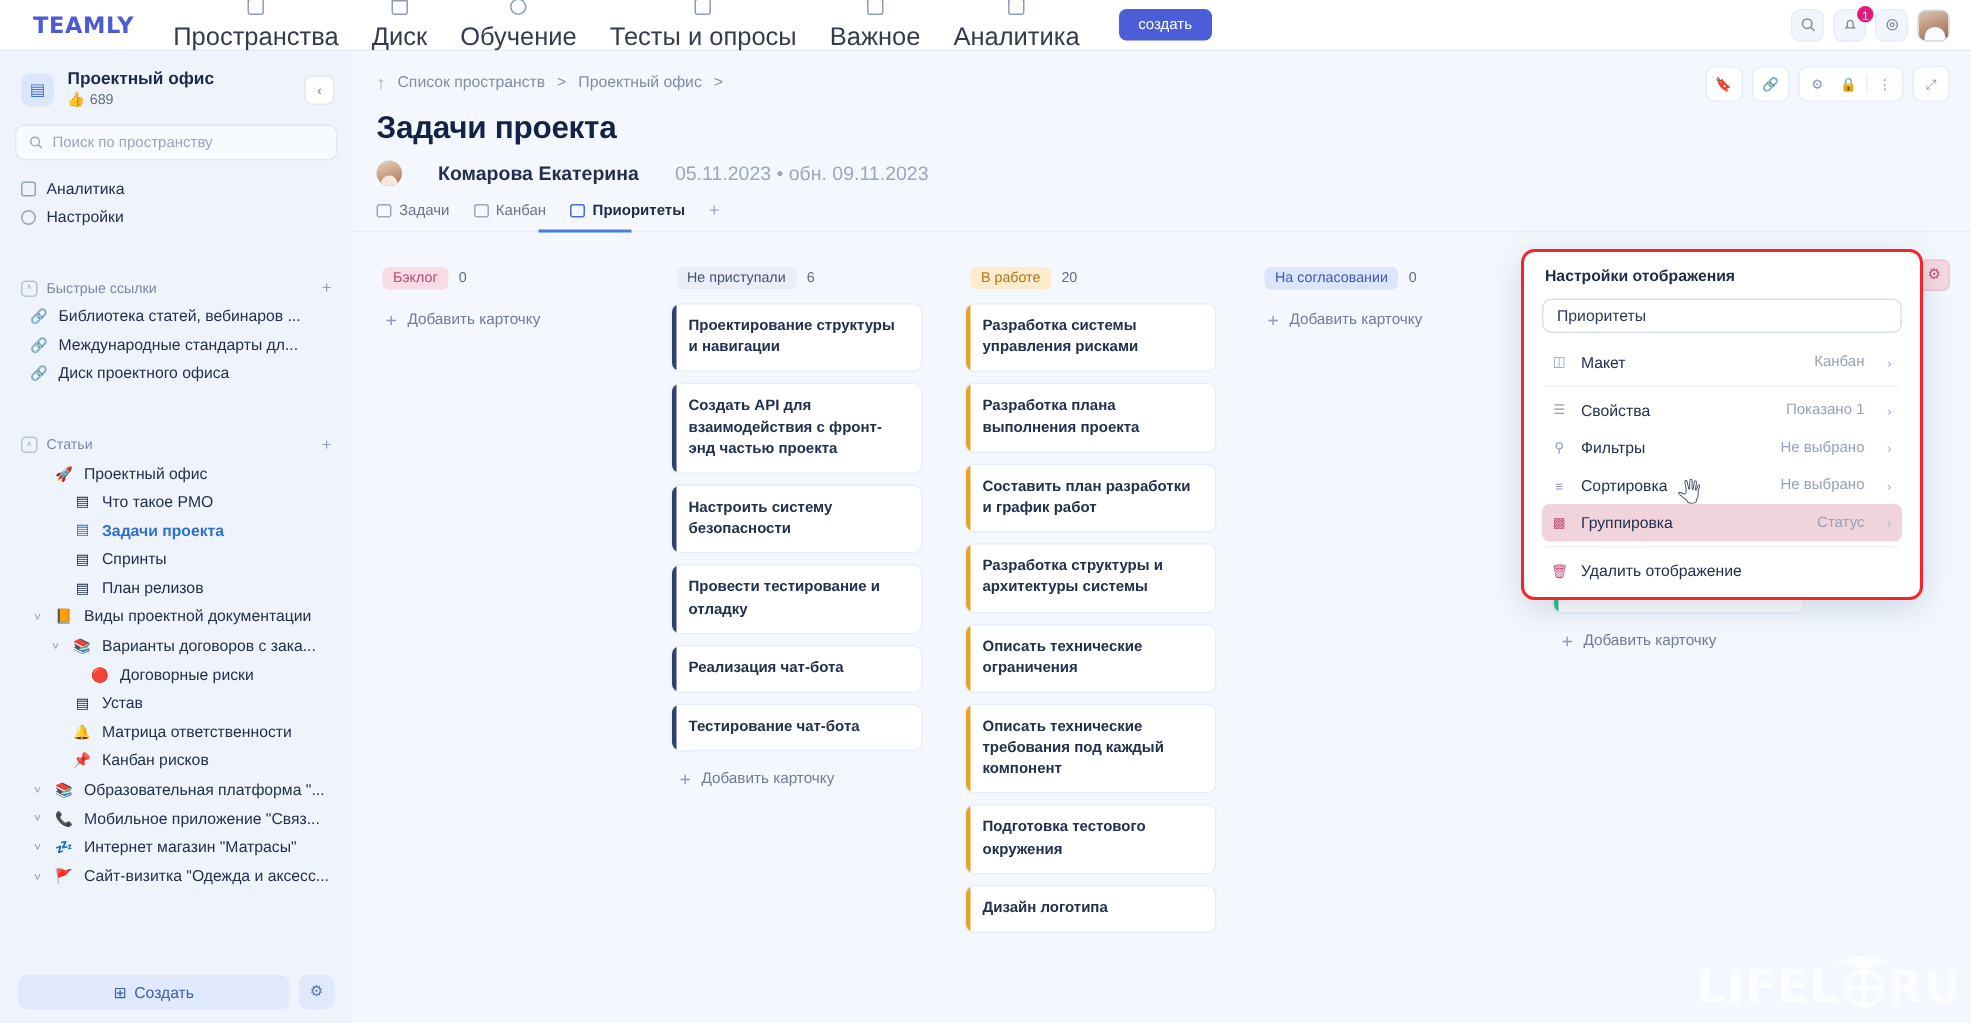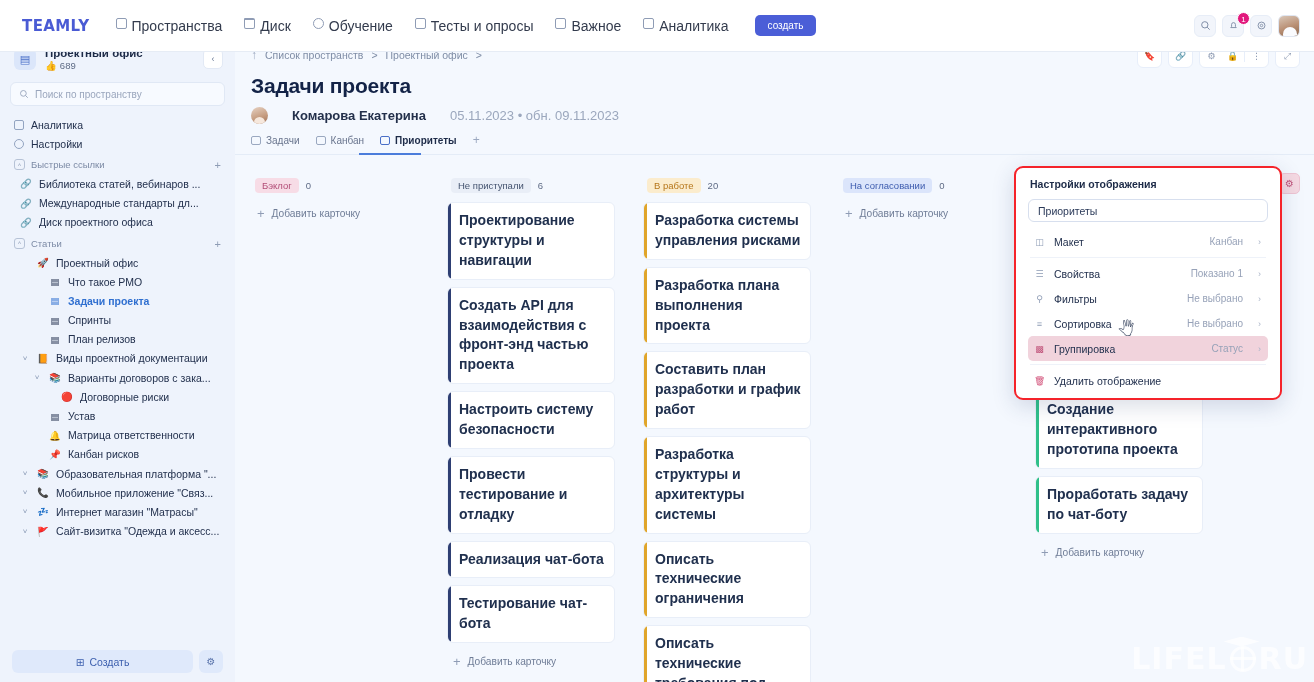--- a/index.html
+++ b/index.html
@@ -6,35 +6,35 @@
   html, body {
     width: 1314px; height: 682px;
     overflow: hidden;
     font-family: "Liberation Sans", "DejaVu Sans", sans-serif;
     background: #eef3fb;
   }
   body { position: relative; }
 
   
   .topbar {
-    position: absolute; left: 0; top: 0; width: 1314px; height: 52px;
+    position: absolute; left: 0; top: 0; width: 1314px; height: 34px;
     background: #ffffff;
     display: flex; align-items: center;
     border-bottom: 1px solid #e6ecf5;
     z-index: 40;
   }
   .brand {
     font-size: 15px; font-weight: bold; letter-spacing: .4px;
     color: #4a5bd4; margin-left: 22px; margin-right: 26px;
     font-family: "DejaVu Sans", sans-serif;
   }
   .nav-item {
-    display: flex; align-items: flex-start; gap: 5px;
-    font-size: 14px; color: #333b4d;
-    margin-right: 22px; cursor: pointer; white-space: nowrap;
+    display: flex; align-items: center; gap: 5px;
+    font-size: 17px; color: #333b4d;
+    margin-right: 22px; cursor: pointer; white-space: nowrap; flex-direction: column;
   }
   .nav-ico {
     width: 11px; height: 11px; flex: 0 0 11px;
     border: 1px solid #8f9cb5; border-radius: 2px;
     display: inline-block; position: relative;
   }
   .nav-ico.circle { border-radius: 50%; }
   .nav-ico.folder { border-radius: 1px 2px 2px 2px; border-top-width: 2px; }
   .create-btn {
     background: #4b5ed7; color: #fff; font-size: 10px;
@@ -103,22 +103,22 @@
     display: flex; align-items: center; gap: 7px;
     font-size: 10.5px; color: #22304d; padding: 3.6px 4px;
     cursor: pointer; white-space: nowrap; border-radius: 5px;
   }
   .side-row .sq {
     width: 10px; height: 10px; flex: 0 0 10px; border: 1px solid #93a4c1;
     border-radius: 2px; display: inline-block;
   }
   .side-row .sq.circ { border-radius: 50%; }
   .sec-row {
-    display: flex; gap: 6px;
-    font-size: 9.5px; color: #7c8aa5; padding: 6px 4px 3px 4px;
+    display: flex; align-items: center; gap: 6px;
+    font-size: 9.5px; color: #7c8aa5; padding: 6px 4px 3px 4px; margin-top: 26px;
   }
   .sec-row .caret {
     width: 11px; height: 11px; border: 1px solid #b6c2d6; border-radius: 3px;
     display: flex; align-items: center; justify-content: center;
     font-size: 6px; color: #8e9cb5; flex: 0 0 11px;
   }
   .sec-row .plus { margin-left: auto; font-size: 11px; color: #8e9cb5; cursor: pointer; }
   .ind1 { padding-left: 10px; }
   .ind2 { padding-left: 22px; }
   .ind3 { padding-left: 34px; }
@@ -213,21 +213,21 @@
     position: absolute; left: 0; top: 139px; width: 1079px; height: 509px;
     display: flex; gap: 16px; padding-left: 10px; overflow: hidden;
   }
   .col { width: 180px; flex: 0 0 180px; padding: 0 6px; }
   .col-head { display: flex; align-items: center; gap: 7px; padding: 5px 4px 9px 4px; }
   .chip { font-size: 9.5px; padding: 2px 7px; border-radius: 4px; white-space: nowrap; }
   .chip-count { font-size: 9.5px; color: #5e6b85; }
   .card {
     background: #fff; border: 1px solid #e8eef8; border-radius: 6px;
     margin-bottom: 7px; padding: 8px 9px 8px 11px;
-    font-size: 14px; color: #20304e; line-height: 1.42;
+    font-size: 10px; color: #20304e; line-height: 1.42;
     position: relative; overflow: hidden; cursor: pointer; font-weight: bold;
   }
   .card::before {
     content: ""; position: absolute; left: 0; top: 0; bottom: 0; width: 3px;
   }
   .card.b::before { background: #2e3f73; }
   .card.y::before { background: #e0a52a; }
   .card.g::before { background: #30c08a; }
   .add-card {
     display: flex; align-items: center; gap: 7px;

